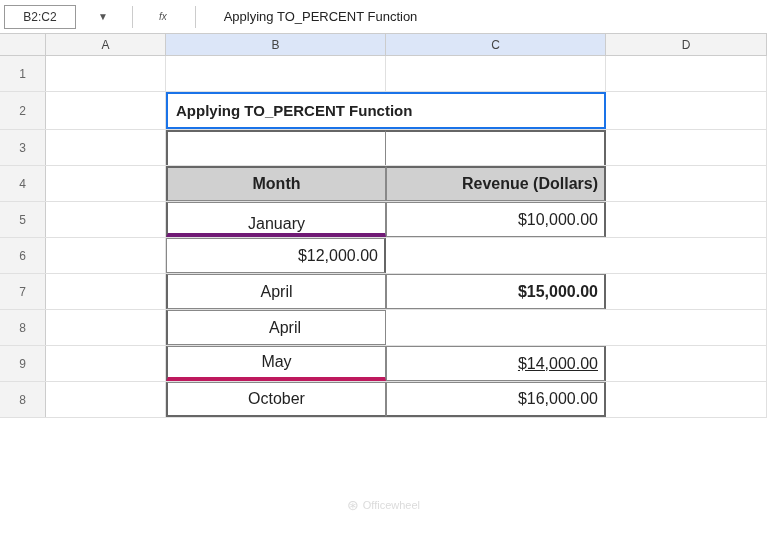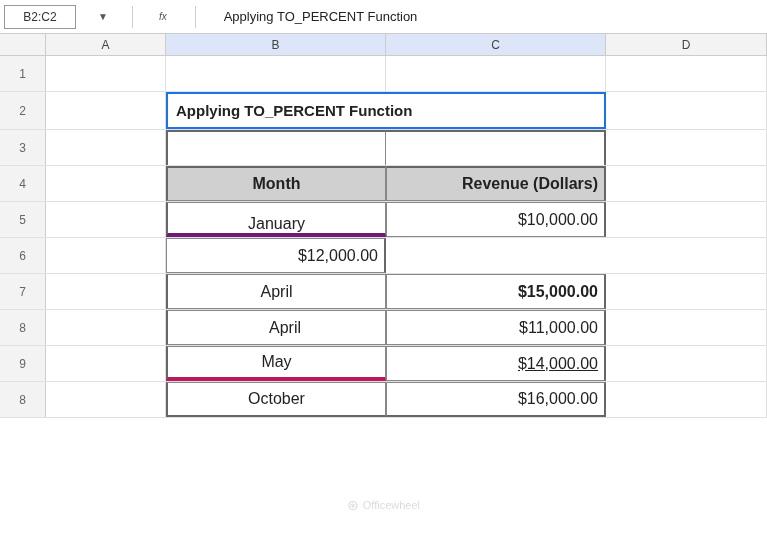--- a/index.html
+++ b/index.html
@@ -264,23 +264,20 @@
   </div>
 
   <div class="row table-row">
     <div class="row-num">
         <span>8</span>
       </div>
     <div class="cell col-a"></div>
     <div class="cell col-b" style="border-left:2px solid #666;border-right:1px solid #888;border-bottom:1px solid #888;padding-left:23px;">
       <span>April</span>
     </div>
-    <div class="cell col-c" style="border-right:2px solid #666;border-bottom:1px solid #888;">
-      <span>$11,000.00</span>
-    </div>
     <div class="cell col-d"></div>
   </div>
 
   <div class="row table-row">
     <div class="row-num">
         <span>9</span>
       </div>
     <div class="cell col-a"></div>
     <div class="cell col-b" style="border-left:2px solid #666;border-right:1px solid #888;border-bottom:4px solid #be185d;">
       <span>May</span>

